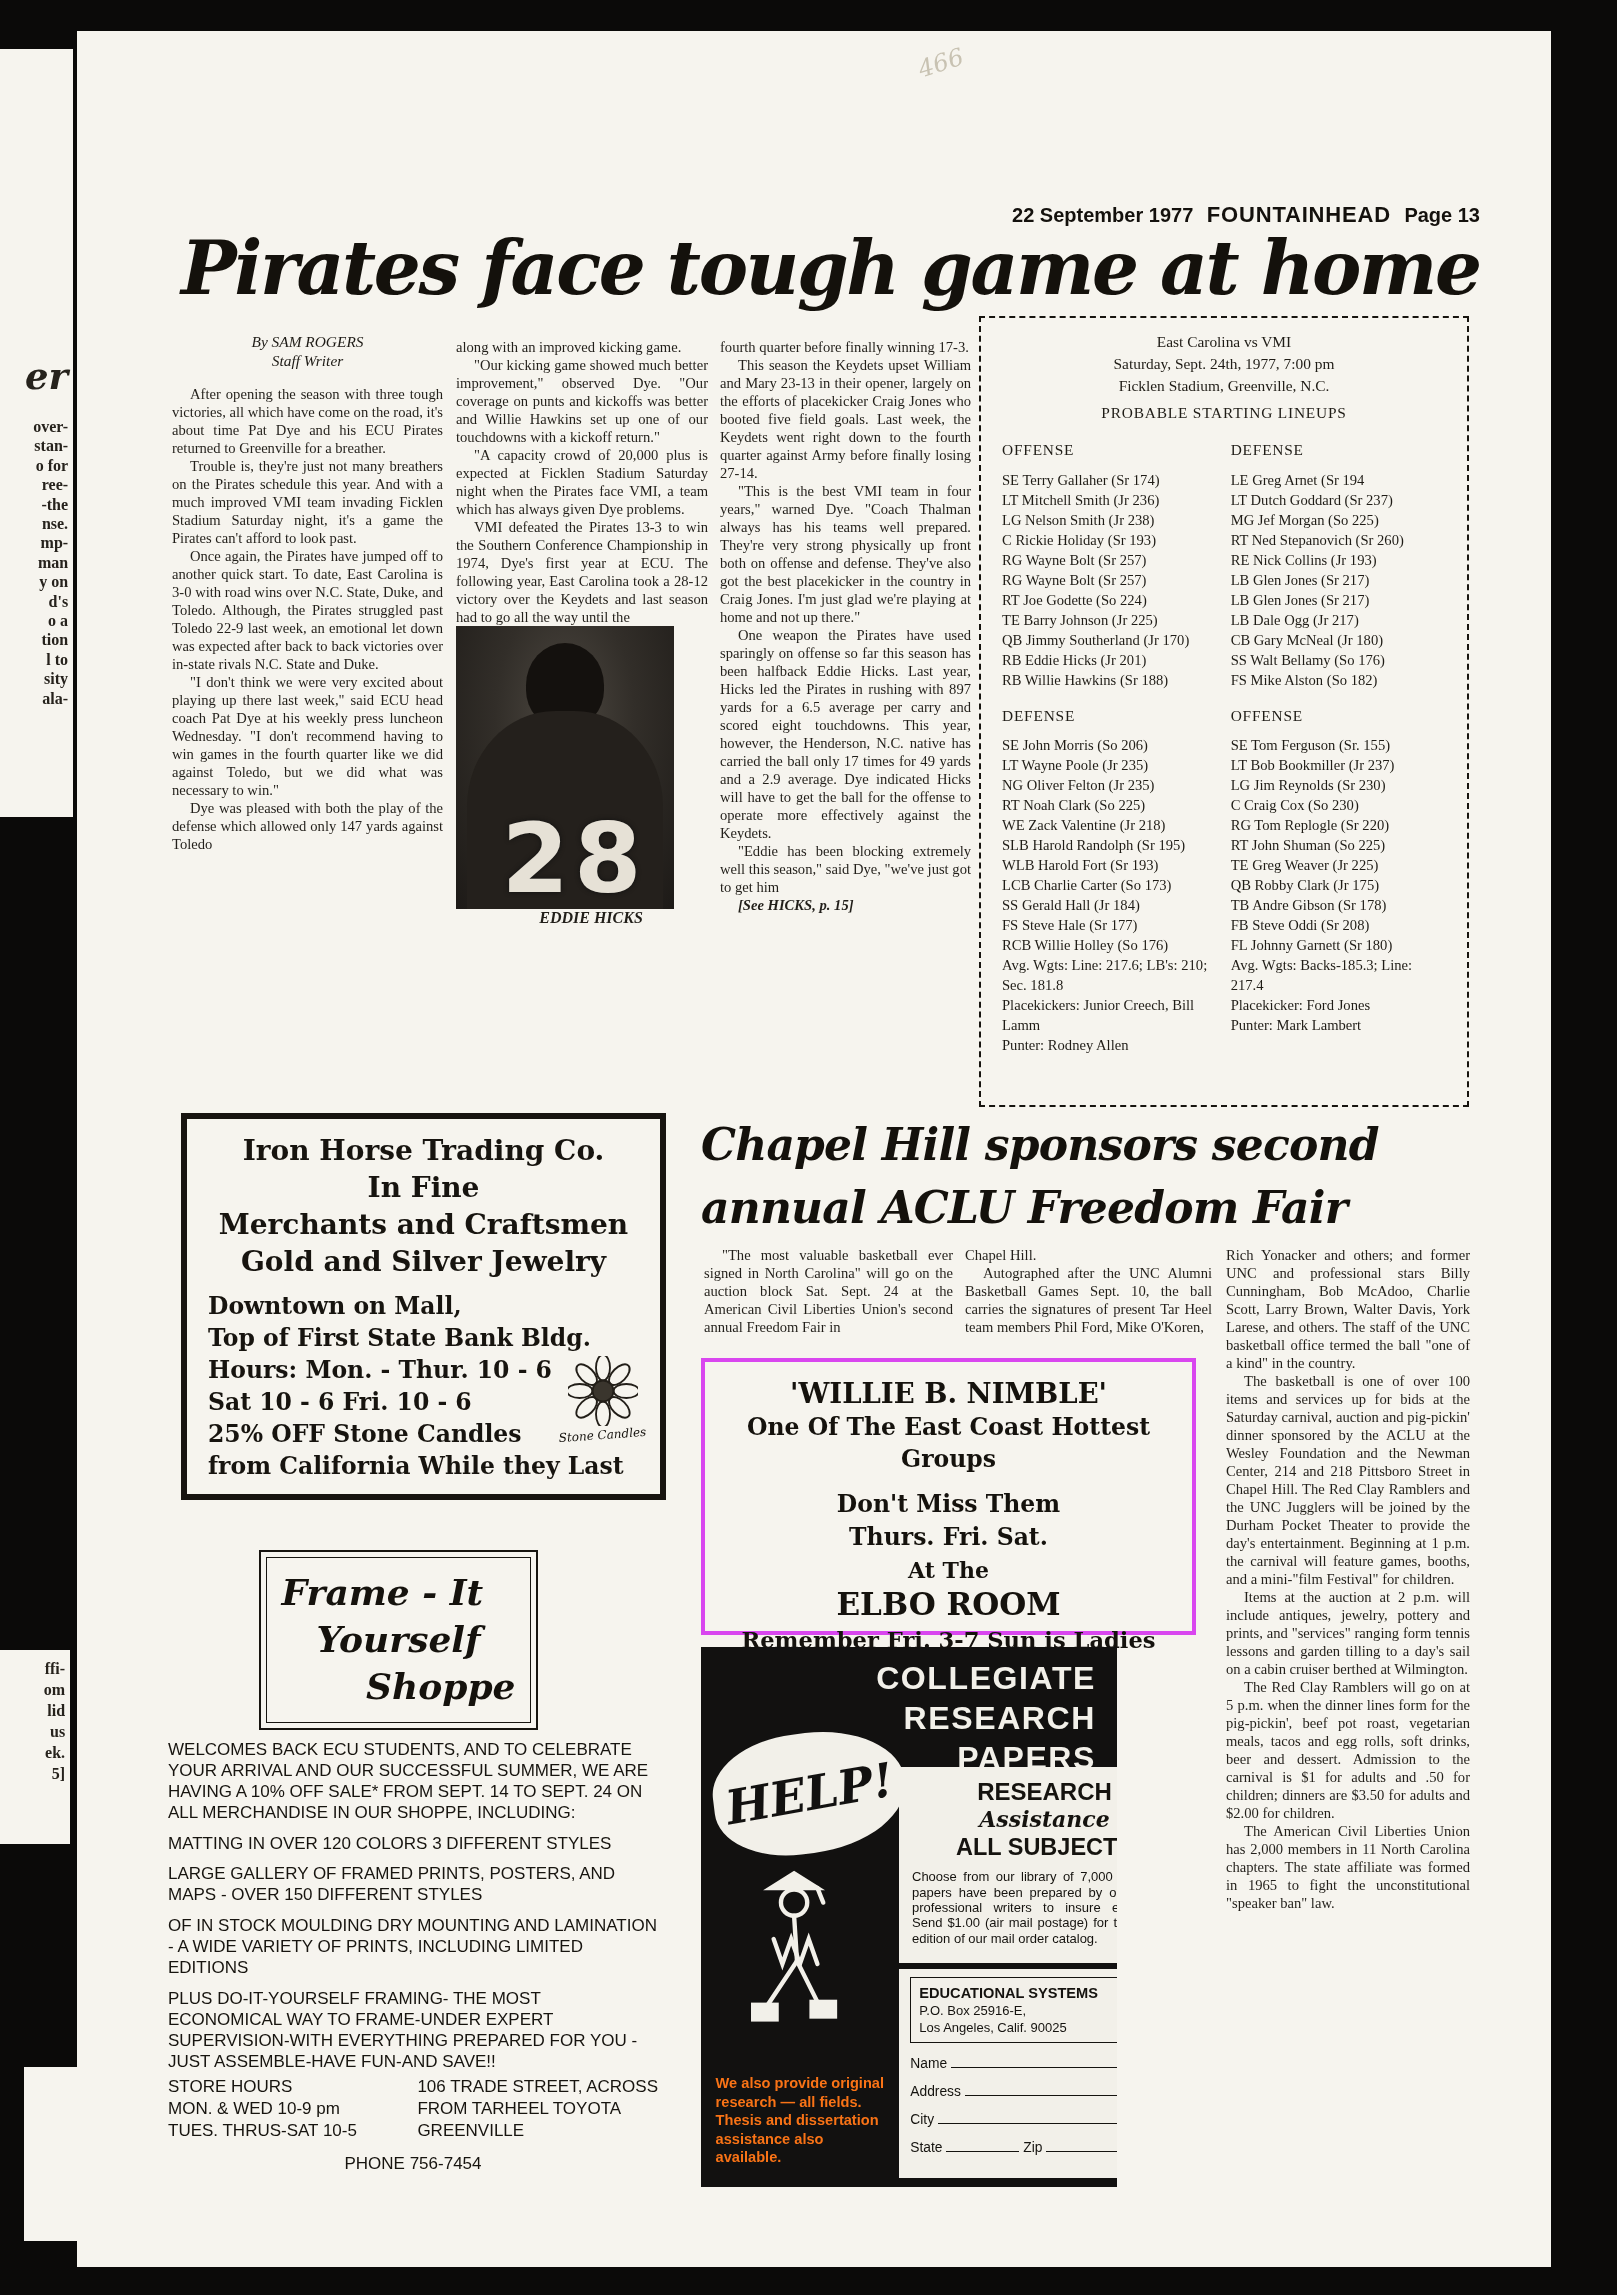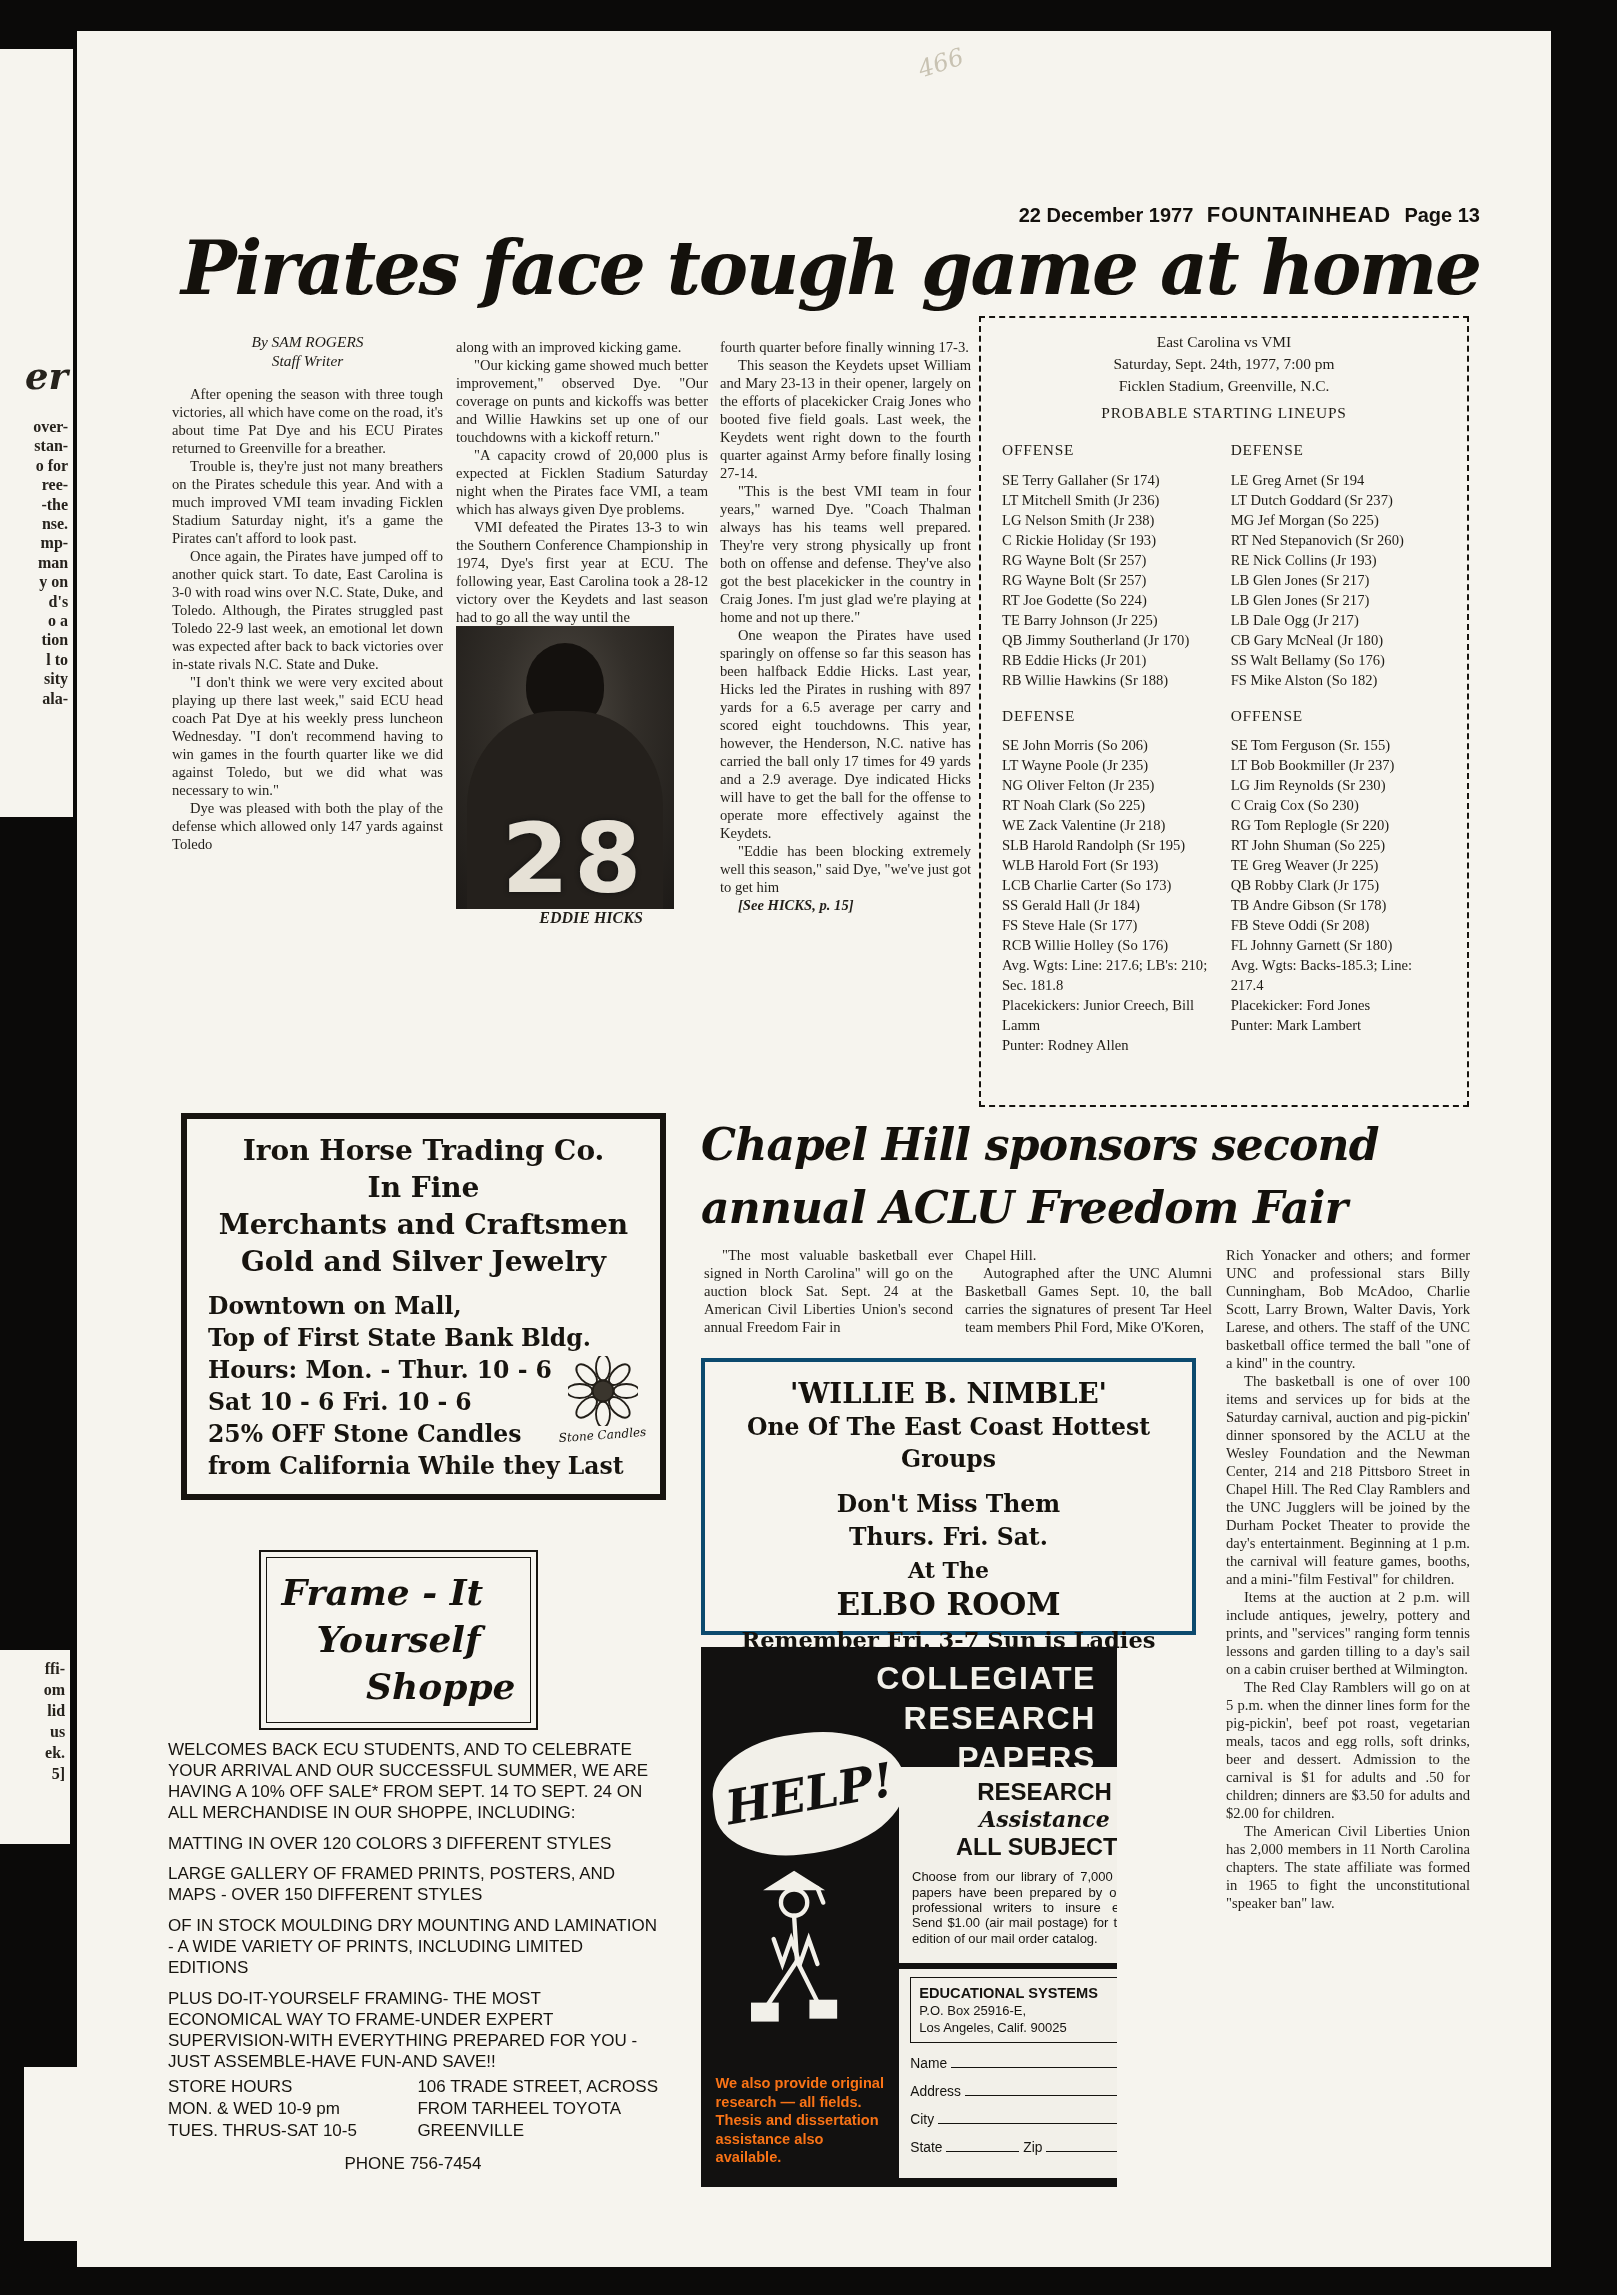--- a/index.html
+++ b/index.html
@@ -77,21 +77,21 @@
 
   
   .chapel-headline { position:absolute; left:624px; top:1082px; width:785px;
               font:italic bold 44px/63px "DejaVu Serif", serif; letter-spacing:-0.8px; color:#14110c; }
   #acol1 { left:627px; top:1215px; width:249px; }
   #acol2 { left:888px; top:1215px; width:247px; }
   #acol3 { left:1149px; top:1215px; width:244px; }
 
   
   .ad-nimble { position:absolute; left:624px; top:1327px; width:495px; height:277px;
-               border:4px solid #0c4a6e; background:#f6f4ee; text-align:center;
+               border:4px solid #d946ef; background:#f6f4ee; text-align:center;
                padding:13px 8px; color:#15120d; font-family:"DejaVu Serif", serif; }
   .ad-nimble .nl1 { font:bold 27.5px/36px "DejaVu Serif", serif; }
   .ad-nimble .nl2 { font:bold 23.5px/32px "DejaVu Serif", serif; }
   .ad-nimble .nl3 { font:bold 23.5px/32px "DejaVu Serif", serif; margin-top:13px; }
   .ad-nimble .nl4 { font:bold 23.5px/34px "DejaVu Serif", serif; }
   .ad-nimble .nl5 { font:bold 22px/32px "DejaVu Serif", serif; }
   .ad-nimble .nl6 { font:bold 31px/37px "DejaVu Serif", serif; }
   .ad-nimble .nl7 { font:bold 22.6px/34px "DejaVu Serif", serif; }
 
   
@@ -169,21 +169,21 @@
     <div>ek.</div>
     <div>5]</div>
   </div>
 <div class="frag-strip" id="frag3"></div>
 
 <div class="paper">
 
   <div class="pencil">466</div>
 
   <div class="masthead">
-    <span>22 December 1977</span>
+    <span>22 September 1977</span>
     <span class="paper-name">FOUNTAINHEAD</span>
     <span>Page 13</span>
   </div>
 
   <div class="headline">Pirates face tough game at home</div>
 
   <div class="byline">
     <div>By SAM ROGERS</div>
     <div>Staff Writer</div>
   </div>

